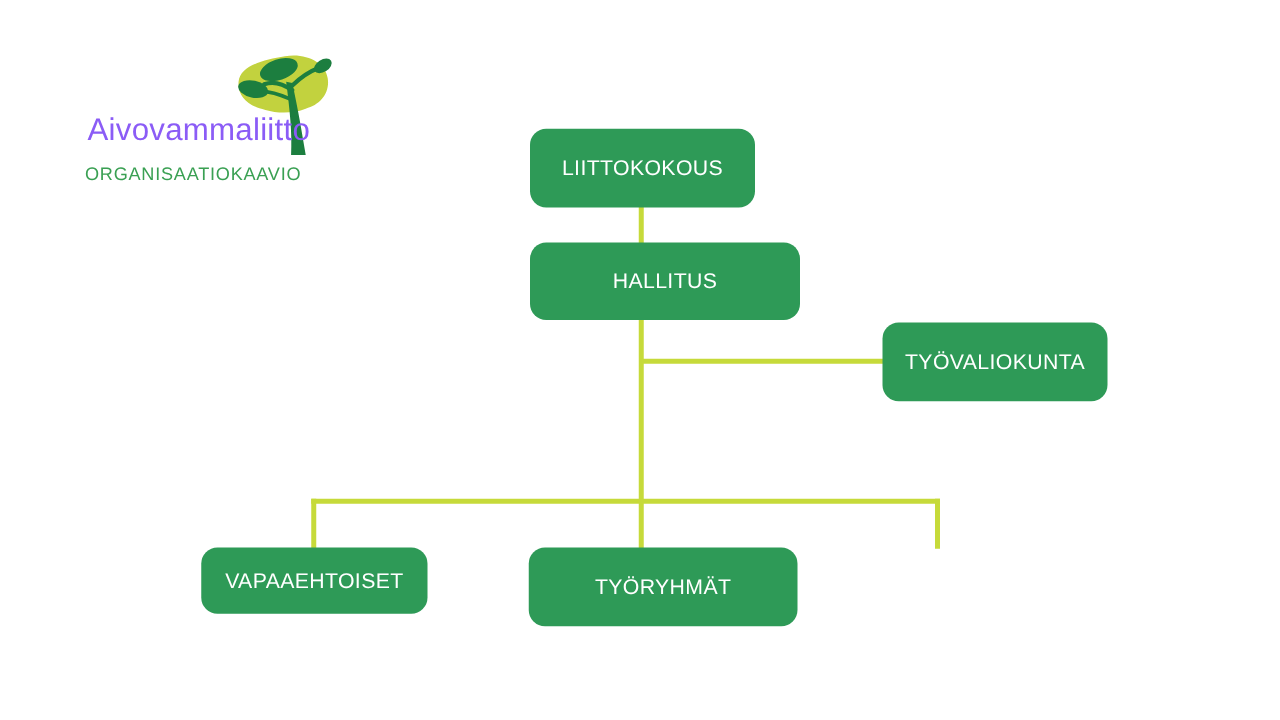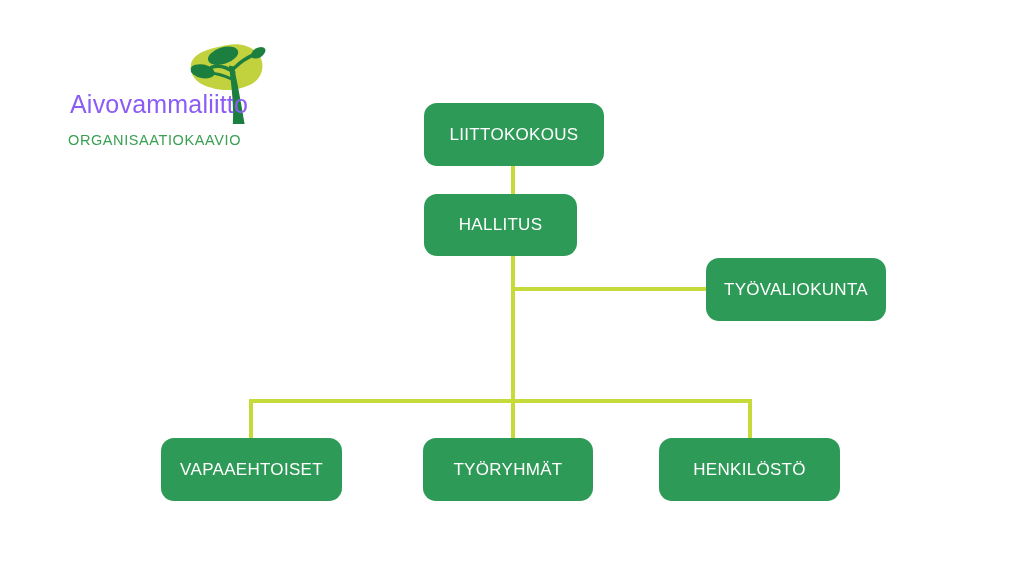--- a/index.html
+++ b/index.html
@@ -30,24 +30,24 @@
   .node {
     position: absolute;
     background: var(--node-color, #2e9a57);
     color: var(--node-text-color, #ffffff);
     border-radius: 13px;
     display: flex; align-items: center; justify-content: center;
     font-size: 17px; letter-spacing: 0.3px;
     text-align: center;
   }
   .node-liittokokous  { left: 424px; top: 103px; width: 180px; height: 63px; }
-  .node-hallitus      { left: 424px; top: 194px; width: 153px; height: 62px; }
+  .node-hallitus      { left: 424px; top: 194px; width: 216px; height: 62px; }
   .node-tyovaliokunta { left: 706px; top: 258px; width: 180px; height: 63px; }
-  .node-vapaaehtoiset { left: 161px; top: 438px; width: 181px; height: 63px; }
-  .node-tyoryhmat     { left: 423px; top: 438px; width: 170px; height: 63px; }
+  .node-vapaaehtoiset { left: 161px; top: 438px; width: 181px; height: 53px; }
+  .node-tyoryhmat     { left: 423px; top: 438px; width: 215px; height: 63px; }
   .node-henkilosto    { left: 659px; top: 438px; width: 181px; height: 63px; }
 
   .connector { position: absolute; background: var(--connector-color, #c6da3a); }
   .c-liitto-hallitus   { left: 511px; top: 165px; width: 4px;   height: 30px; }
   .c-hallitus-down     { left: 511px; top: 255px; width: 4px;   height: 185px; }
   .c-tyovaliokunta     { left: 513px; top: 287px; width: 195px; height: 4px; }
   .c-bottom-rail       { left: 249px; top: 399px; width: 503px; height: 4px; }
   .c-drop-vapaaehtoiset{ left: 249px; top: 399px; width: 4px;   height: 40px; }
   .c-drop-henkilosto   { left: 748px; top: 399px; width: 4px;   height: 40px; }
 </style>
@@ -94,18 +94,15 @@
     </div>
     <div class="node node-tyovaliokunta">
       <span>TYÖVALIOKUNTA</span>
     </div>
     <div class="node node-vapaaehtoiset">
       <span>VAPAAEHTOISET</span>
     </div>
     <div class="node node-tyoryhmat">
       <span>TYÖRYHMÄT</span>
     </div>
-    <div class="node node-henkilosto">
-      <span>HENKILÖSTÖ</span>
-    </div>
   </main>
 
 </div>
 
 </body></html>

